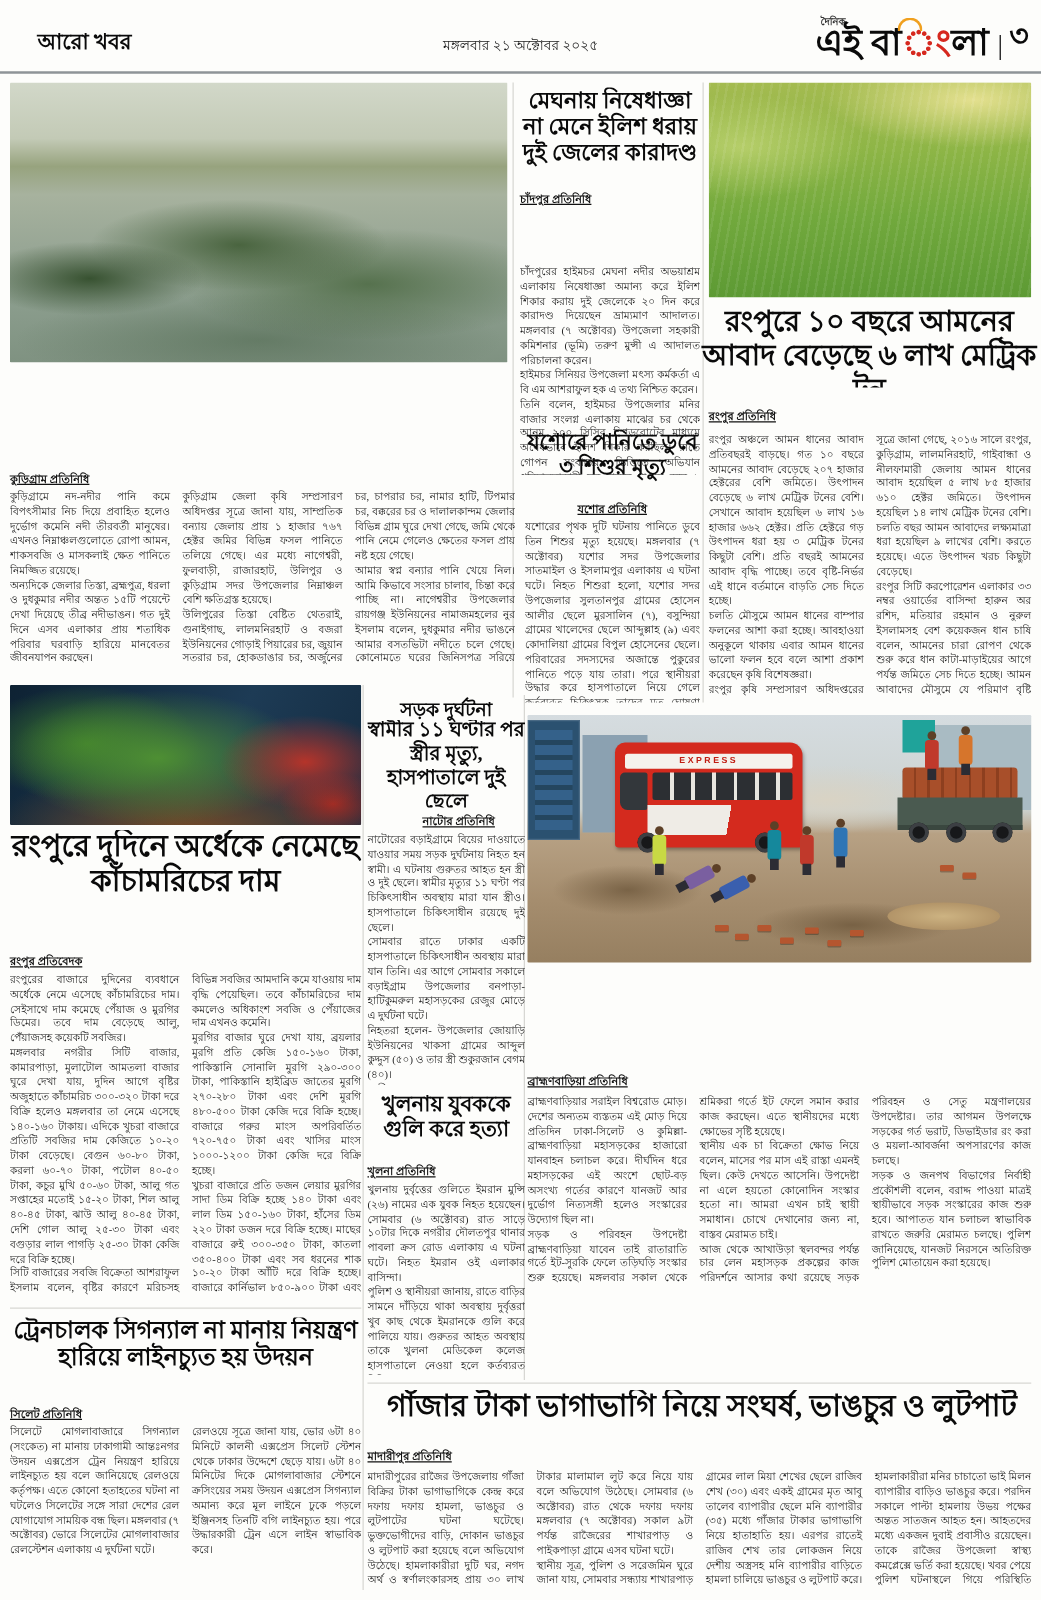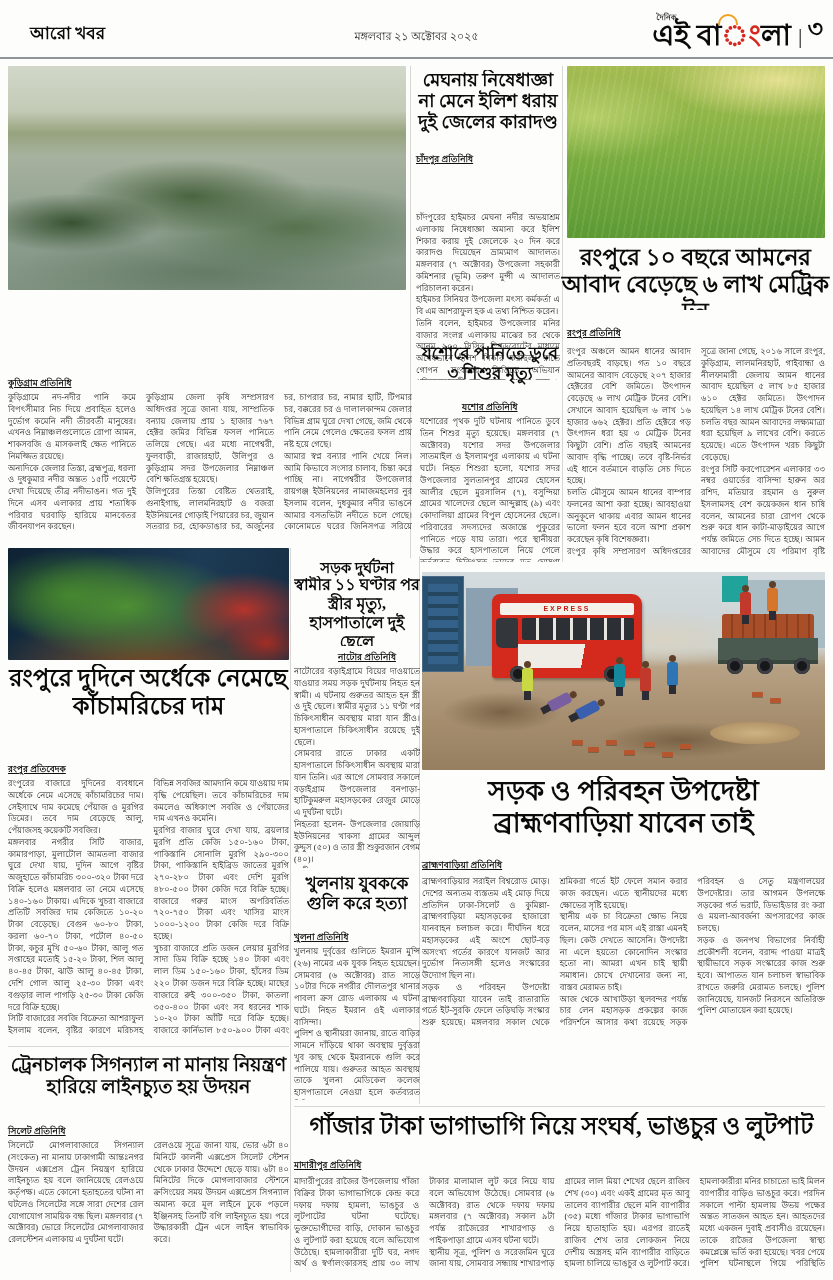--- a/index.html
+++ b/index.html
@@ -193,21 +193,20 @@
 সোমবার রাতে ঢাকার একটি হাসপাতালে চিকিৎসাধীন অবস্থায় মারা যান তিনি। এর আগে সোমবার সকালে বড়াইগ্রাম উপজেলার বনপাড়া-হাটিকুমরুল মহাসড়কের রেজুর মোড়ে এ দুর্ঘটনা ঘটে।
 নিহতরা হলেন- উপজেলার জোয়াড়ি ইউনিয়নের খাকসা গ্রামের আব্দুল কুদ্দুস (৫০) ও তার স্ত্রী শুকুরজান বেগম (৪০)।
 স্থানীয়রা জানান, সকালে মোটরসাইকেলে করে স্বামী-স্ত্রী ও দুই ছেলে বিয়ের দাওয়াত খেতে যাচ্ছিলেন। পথে দ্রুতগতির একটি ট্রাক তাদের চাপা দিলে ঘটনাস্থলেই মারা যান কুদ্দুস। আহত তিনজনকে উদ্ধার করে হাসপাতালে ভর্তি করা হয়।</div>
 
   <div class="abs headline" style="left:294px;top:874px;width:126px;height:50px;font-size:17px;">খুলনায় যুবককে গুলি করে হত্যা</div>
   <div class="abs byline" style="left:294px;top:930px;">খুলনা প্রতিনিধি</div>
   <div class="abs body-text" style="left:294px;top:946px;width:126px;height:154px;">খুলনায় দুর্বৃত্তের গুলিতে ইমরান মুন্সি (২৬) নামের এক যুবক নিহত হয়েছেন। সোমবার (৬ অক্টোবর) রাত সাড়ে ১০টার দিকে নগরীর দৌলতপুর থানার পাবলা ক্রস রোড এলাকায় এ ঘটনা ঘটে। নিহত ইমরান ওই এলাকার বাসিন্দা।
 পুলিশ ও স্থানীয়রা জানায়, রাতে বাড়ির সামনে দাঁড়িয়ে থাকা অবস্থায় দুর্বৃত্তরা খুব কাছ থেকে ইমরানকে গুলি করে পালিয়ে যায়। গুরুতর আহত অবস্থায় তাকে খুলনা মেডিকেল কলেজ হাসপাতালে নেওয়া হলে কর্তব্যরত চিকিৎসক মৃত ঘোষণা করেন।
 ঘটনার কারণ অনুসন্ধানে পুলিশের একাধিক দল কাজ করছে বলে জানিয়েছেন দৌলতপুর থানার ভারপ্রাপ্ত কর্মকর্তা।</div>
 
-  <div class="abs headline" style="left:422px;top:776px;width:403px;height:74px;font-size:27px;">সড়ক ও পরিবহন উপদেষ্টা ব্রাহ্মণবাড়িয়া যাবেন তাই</div>
   <div class="abs byline" style="left:422px;top:858px;">ব্রাহ্মণবাড়িয়া প্রতিনিধি</div>
   <div class="abs body-text cols-3" style="left:422px;top:876px;width:403px;height:224px;">ব্রাহ্মণবাড়িয়ার সরাইল বিশ্বরোড মোড়। দেশের অন্যতম ব্যস্ততম এই মোড় দিয়ে প্রতিদিন ঢাকা-সিলেট ও কুমিল্লা-ব্রাহ্মণবাড়িয়া মহাসড়কের হাজারো যানবাহন চলাচল করে। দীর্ঘদিন ধরে মহাসড়কের এই অংশে ছোট-বড় অসংখ্য গর্তের কারণে যানজট আর দুর্ভোগ নিত্যসঙ্গী হলেও সংস্কারের উদ্যোগ ছিল না।
 সড়ক ও পরিবহন উপদেষ্টা ব্রাহ্মণবাড়িয়া যাবেন তাই রাতারাতি গর্তে ইট-সুরকি ফেলে তড়িঘড়ি সংস্কার শুরু হয়েছে। মঙ্গলবার সকাল থেকে শ্রমিকরা গর্তে ইট ফেলে সমান করার কাজ করছেন। এতে স্থানীয়দের মধ্যে ক্ষোভের সৃষ্টি হয়েছে।
 স্থানীয় এক চা বিক্রেতা ক্ষোভ নিয়ে বলেন, মাসের পর মাস এই রাস্তা এমনই ছিল। কেউ দেখতে আসেনি। উপদেষ্টা না এলে হয়তো কোনোদিন সংস্কার হতো না। আমরা এখন চাই স্থায়ী সমাধান। চোখে দেখানোর জন্য না, বাস্তব মেরামত চাই।
 আজ থেকে আখাউড়া স্থলবন্দর পর্যন্ত চার লেন মহাসড়ক প্রকল্পের কাজ পরিদর্শনে আসার কথা রয়েছে সড়ক পরিবহন ও সেতু মন্ত্রণালয়ের উপদেষ্টার। তার আগমন উপলক্ষে সড়কের গর্ত ভরাট, ডিভাইডার রং করা ও ময়লা-আবর্জনা অপসারণের কাজ চলছে।
 সড়ক ও জনপথ বিভাগের নির্বাহী প্রকৌশলী বলেন, বরাদ্দ পাওয়া মাত্রই স্থায়ীভাবে সড়ক সংস্কারের কাজ শুরু হবে। আপাতত যান চলাচল স্বাভাবিক রাখতে জরুরি মেরামত চলছে। পুলিশ জানিয়েছে, যানজট নিরসনে অতিরিক্ত পুলিশ মোতায়েন করা হয়েছে।</div>
 
   <div class="abs headline" style="left:290px;top:1112px;width:543px;height:42px;font-size:24px;">গাঁজার টাকা ভাগাভাগি নিয়ে সংঘর্ষ, ভাঙচুর ও লুটপাট</div>
   <div class="abs byline" style="left:294px;top:1158px;">মাদারীপুর প্রতিনিধি</div>
   <div class="abs body-text cols-4" style="left:294px;top:1176px;width:531px;height:96px;">মাদারীপুরের রাজৈর উপজেলায় গাঁজা বিক্রির টাকা ভাগাভাগিকে কেন্দ্র করে দফায় দফায় হামলা, ভাঙচুর ও লুটপাটের ঘটনা ঘটেছে। ভুক্তভোগীদের বাড়ি, দোকান ভাঙচুর ও লুটপাট করা হয়েছে বলে অভিযোগ উঠেছে। হামলাকারীরা দুটি ঘর, নগদ অর্থ ও স্বর্ণালংকারসহ প্রায় ৩০ লাখ টাকার মালামাল লুট করে নিয়ে যায় বলে অভিযোগ উঠেছে। সোমবার (৬ অক্টোবর) রাত থেকে দফায় দফায় মঙ্গলবার (৭ অক্টোবর) সকাল ৯টা পর্যন্ত রাজৈরের শাখারপাড় ও পাইকপাড়া গ্রামে এসব ঘটনা ঘটে।

